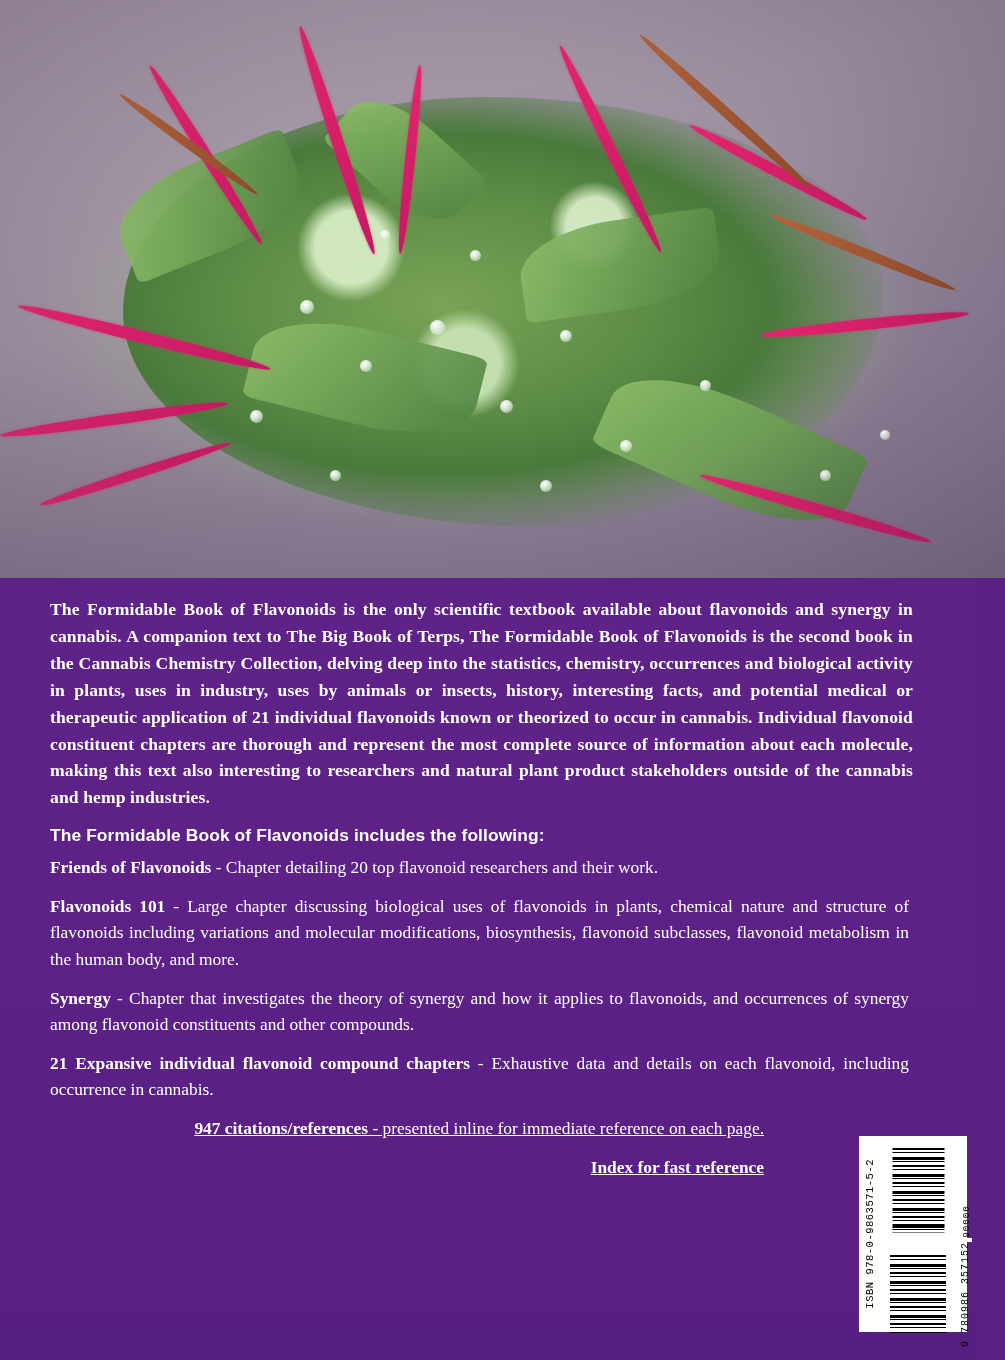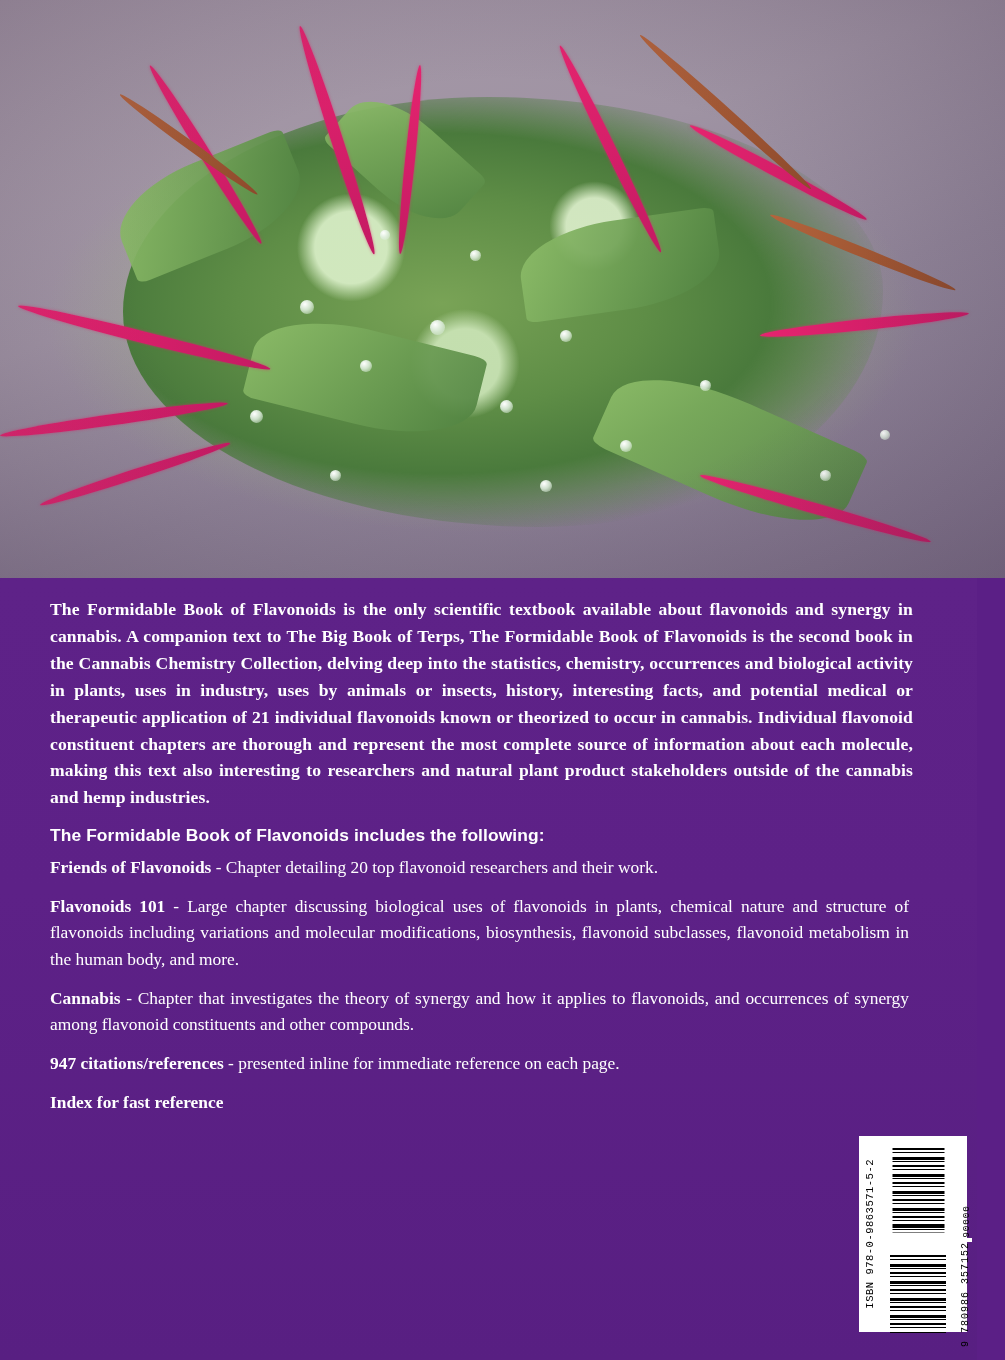--- a/index.html
+++ b/index.html
@@ -107,21 +107,22 @@
   .feature {
     font-size: 17.4px;
     line-height: 1.5;
     text-align: justify;
     margin: 0 4px 13px 0;
   }
   .feature b {
     font-weight: bold;
   }
   .feature.short {
-    text-align: left;
+    text-align: right;
+    text-decoration: underline;
   }
   .feature.tight {
     margin-bottom: 6px;
   }
   .feature-list {
     padding-right: 0;
   }
   .feature-list .narrow {
     padding-right: 145px;
   }
@@ -270,23 +271,26 @@
 
       <p class="feature">
         <b>Friends of Flavonoids</b><span> - Chapter detailing 20 top flavonoid researchers and their work.</span>
       </p>
 
       <p class="feature">
         <b>Flavonoids 101</b><span> - Large chapter discussing biological uses of flavonoids in plants, chemical nature and structure of flavonoids including variations and molecular modifications, biosynthesis, flavonoid subclasses, flavonoid metabolism in the human body, and more.</span>
       </p>
 
       <p class="feature">
-        <b>Cannabis</b><span> - Chapter that investigates the theory of synergy and how it applies to flavonoids, and occurrences of synergy among flavonoid constituents and other compounds.</span>
-      </p>
-
+        <b>Synergy</b><span> - Chapter that investigates the theory of synergy and how it applies to flavonoids, and occurrences of synergy among flavonoid constituents and other compounds.</span>
+      </p>
+
+      <p class="feature">
+        <b>21 Expansive individual flavonoid compound chapters</b><span> - Exhaustive data and details on each flavonoid, including occurrence in cannabis.</span>
+      </p>
 
       <p class="feature short narrow">
         <b>947 citations/references</b><span> - presented inline for immediate reference on each page.</span>
       </p>
 
 
 
 
       <p class="feature short narrow tight">
         <b>Index for fast reference</b><span></span>

